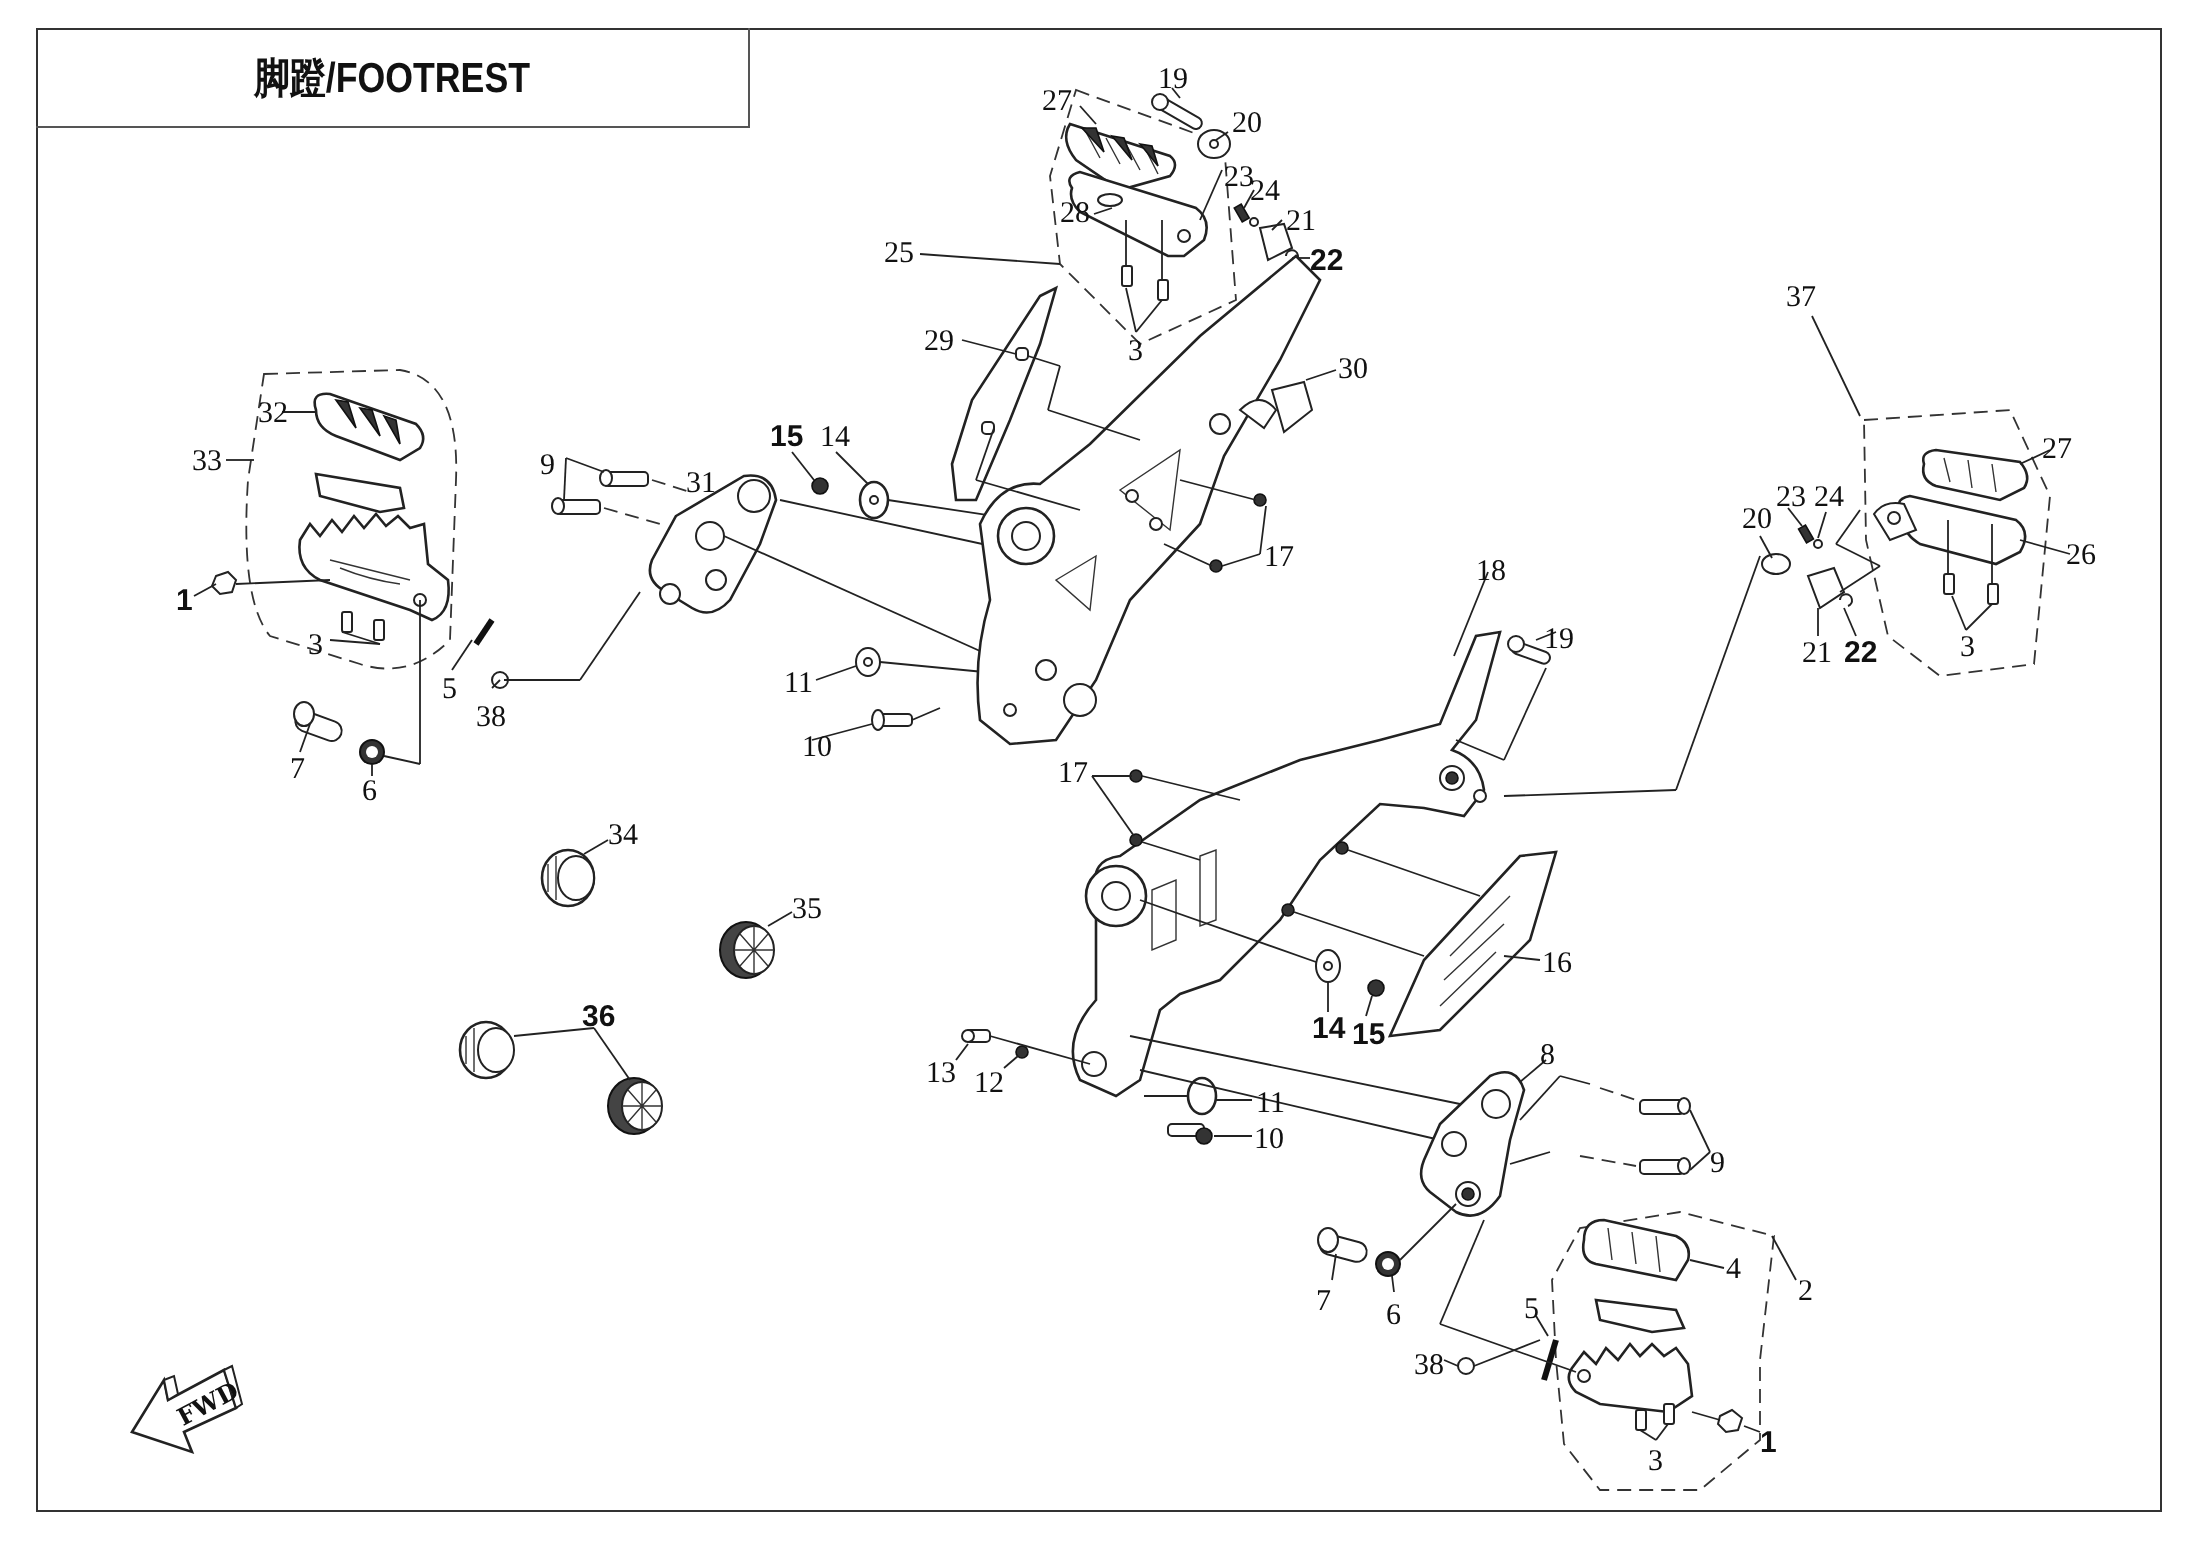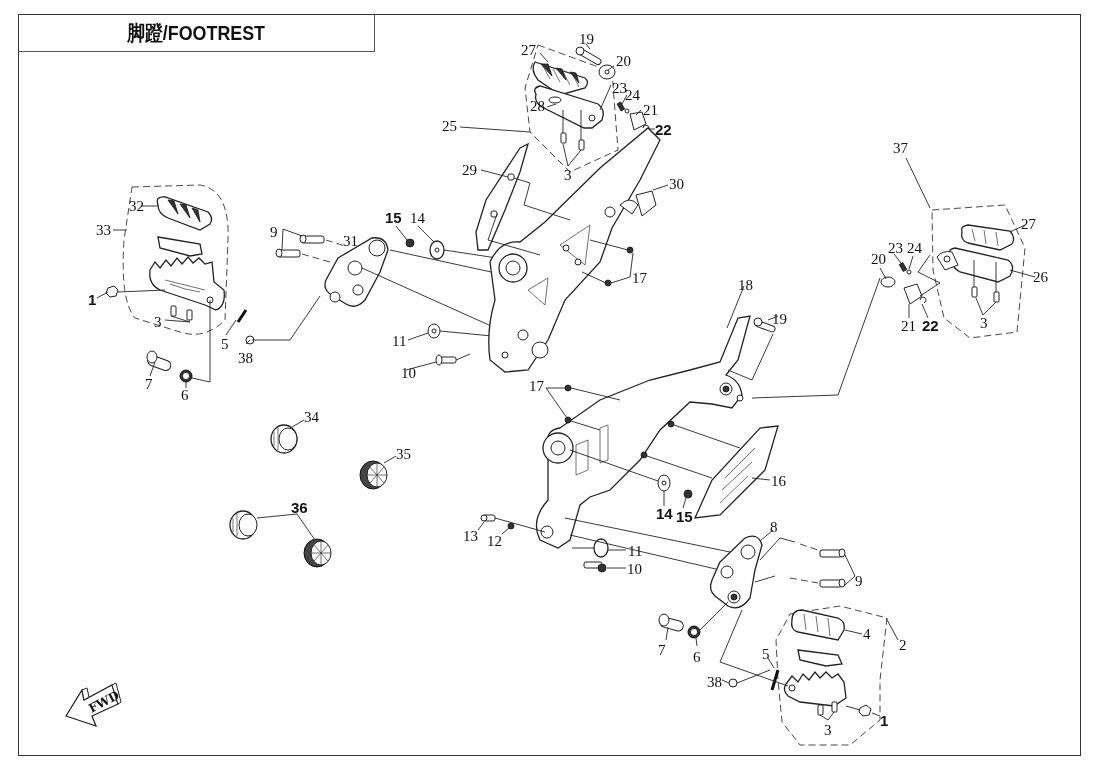--- a/index.html
+++ b/index.html
@@ -1,20 +1,20 @@
 <!DOCTYPE html>
 <html><head>
 <meta charset="utf-8">
 <style>
   html, body { margin: 0; padding: 0; background: #ffffff; }
   body { width: 1100px; height: 774px; position: relative; overflow: hidden;
          font-family: "Liberation Sans", sans-serif; }
   #frame { position: absolute; left: 18px; top: 14px; width: 1063px; height: 742px;
            border: 1.5px solid #333; box-sizing: border-box; }
-  #title-box { position: absolute; left: 18px; top: 14px; width: 357px; height: 38px;
+  #title-box { position: absolute; left: 18px; top: 14px; width: 357px; height: 50px;
                border-right: 1.5px solid #555; border-bottom: 1.5px solid #555;
                box-sizing: border-box; display: flex; align-items: center; justify-content: center; }
   #title-text { font-family: "Liberation Sans", sans-serif; font-size: 21px; font-weight: bold;
                 color: #111; letter-spacing: 0px; transform: scaleX(0.85); }
   #diagram { position: absolute; left: 0; top: 0; width: 1100px; height: 774px; }
   .lbl { font-family: "Liberation Serif", serif; font-size: 15px; fill: #111; }
   .lbl.b { font-family: "Liberation Sans", sans-serif; font-weight: bold; font-size: 15px; }
   .ln { stroke: #222; stroke-width: 0.9; fill: none; }
   .dash { stroke: #333; stroke-width: 0.9; fill: none; stroke-dasharray: 7 4; }
   .part { stroke: #222; stroke-width: 1.3; fill: #fff; }

